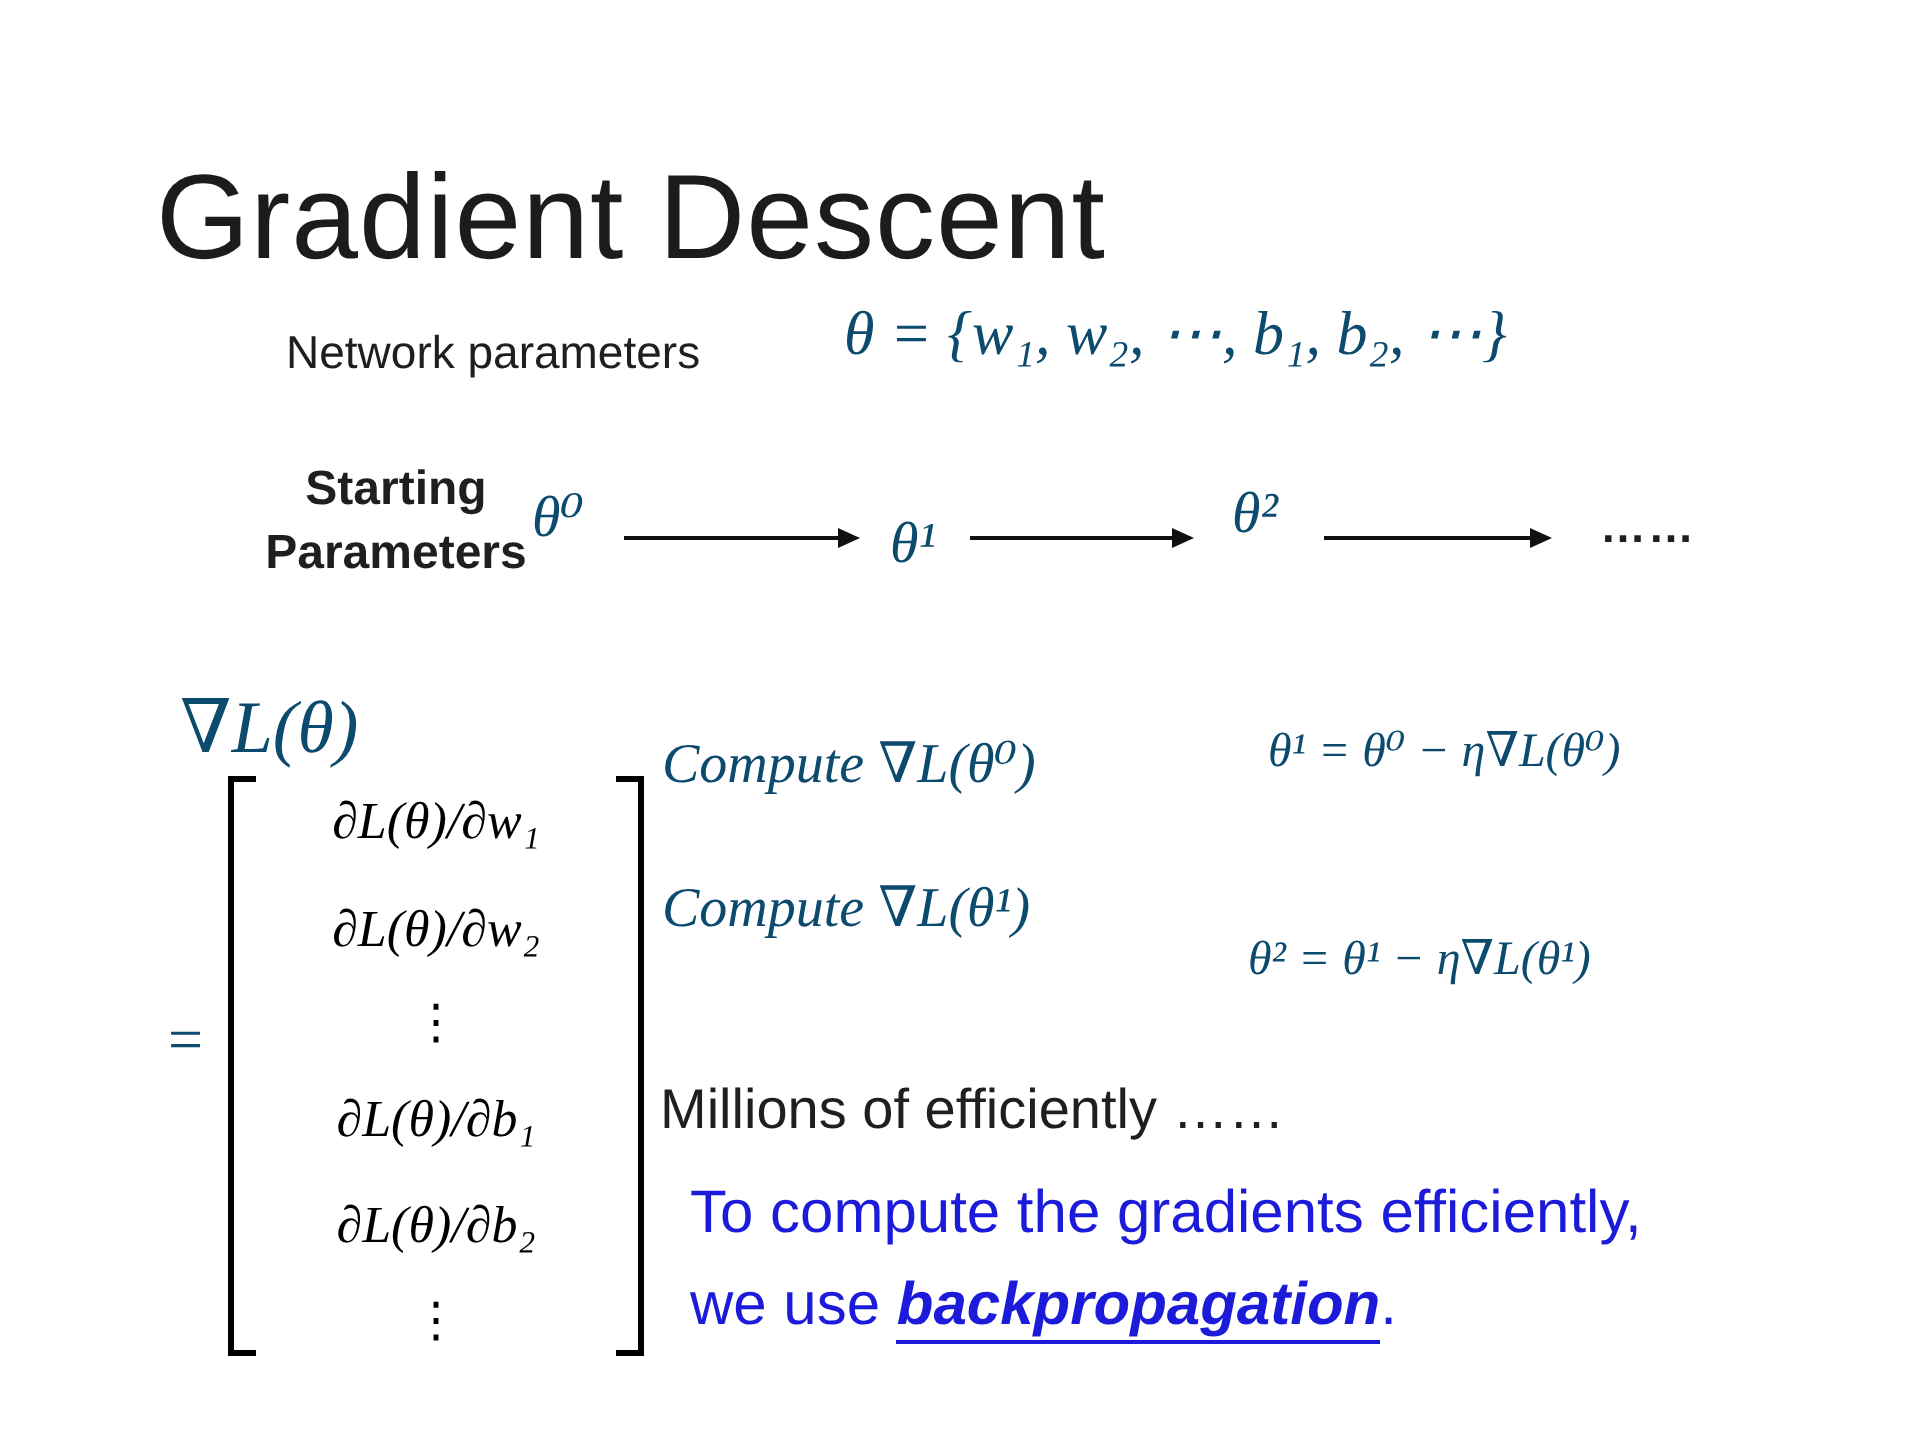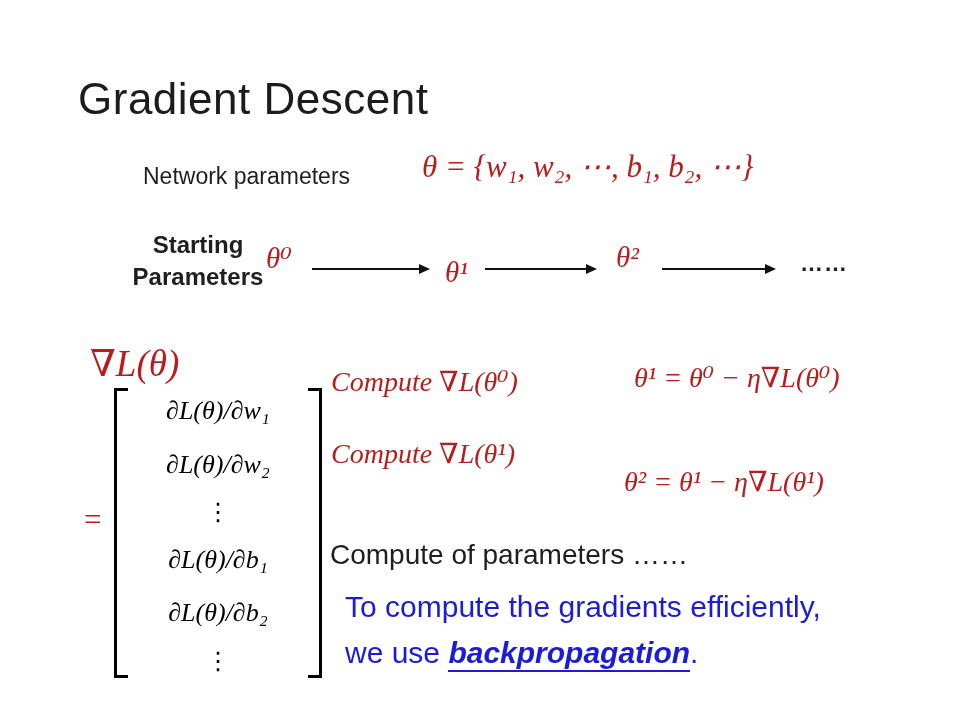--- a/index.html
+++ b/index.html
@@ -1,23 +1,23 @@
 <!DOCTYPE html>
 <html><head>
 <meta charset="utf-8">
 <style>
   html,body{margin:0;padding:0;background:#888;}
   .slide{
     position:relative;width:960px;height:720px;background:#ffffff;
     overflow:hidden;font-family:"Liberation Sans",sans-serif;color:#1f1f1f;
   }
   .abs{position:absolute;white-space:nowrap;}
-  .title{left:78px;top:74px;font-size:44px;font-weight:400;color:#1c1c1c;letter-spacing:0.5px;}
+  .title{left:78px;top:74px;font-size:60px;font-weight:400;color:#1c1c1c;letter-spacing:0.5px;}
   .net-label{left:143px;top:163px;font-size:23px;}
-  .math{font-family:"Liberation Serif","DejaVu Serif",serif;font-style:italic;color:#b91c1c;}
+  .math{font-family:"Liberation Serif","DejaVu Serif",serif;font-style:italic;color:#0c4a6e;}
   .net-eq{left:422px;top:148px;font-size:31px;}
   .seq-label{left:84px;top:229px;width:228px;text-align:center;font-size:24px;line-height:32px;white-space:normal;font-weight:bold;}
   .theta{font-size:29px;}
   .theta0{left:266px;top:241px;}
   .theta1{left:445px;top:256px;}
   .theta2{left:616px;top:241px;}
   .seq-tail{left:800px;top:250px;font-size:23px;font-weight:bold;letter-spacing:1px;}
   .arrow{position:absolute;height:2px;background:#111;}
   .arrow::after{
     content:"";position:absolute;right:-2px;top:-4px;
@@ -35,21 +35,21 @@
   .matrix-rows{
     position:absolute;left:11px;right:11px;top:0;bottom:0;
     display:flex;flex-direction:column;justify-content:space-between;align-items:center;
     padding:8px 0;box-sizing:border-box;
     font-family:"Liberation Serif","DejaVu Serif",serif;font-style:italic;font-size:26px;color:#000;
   }
   .vdots{font-size:24px;line-height:18px;font-style:normal;}
   .compute{font-size:28px;}
   .compute-0{left:331px;top:365px;}
   .compute-1{left:331px;top:437px;}
-  .update{font-size:28px;}
+  .update{font-size:24px;}
   .update-0{left:634px;top:361px;}
   .update-1{left:624px;top:433px;margin-top:32px;}
   .millions{left:330px;top:539px;font-size:28px;}
   .note{left:345px;top:584px;font-size:30px;line-height:46px;color:#1b1bd9;white-space:normal;width:600px;}
   .keyword{font-weight:bold;font-style:italic;border-bottom:2.5px solid #1b1bd9;padding-bottom:1px;}
 </style>
 </head>
 <body>
 
 <div class="slide">
@@ -84,19 +84,19 @@
       <div>∂L(θ)/∂b₂</div>
       <div class="vdots">⋮</div>
     </div>
   </div>
 
   <div class="abs math compute compute-0">Compute ∇L(θ⁰)</div>
   <div class="abs math update update-0">θ¹ = θ⁰ − η∇L(θ⁰)</div>
   <div class="abs math compute compute-1">Compute ∇L(θ¹)</div>
   <div class="abs math update update-1">θ² = θ¹ − η∇L(θ¹)</div>
 
-  <div class="abs millions">Compute of parameters ……</div>
+  <div class="abs millions">Millions of efficiently ……</div>
   <div class="abs note">
     <span>To compute the gradients efficiently,</span><br>
     <span>we use </span><span class="keyword">backpropagation</span><span>.</span>
   </div>
 
 </div>
 
 </body></html>

